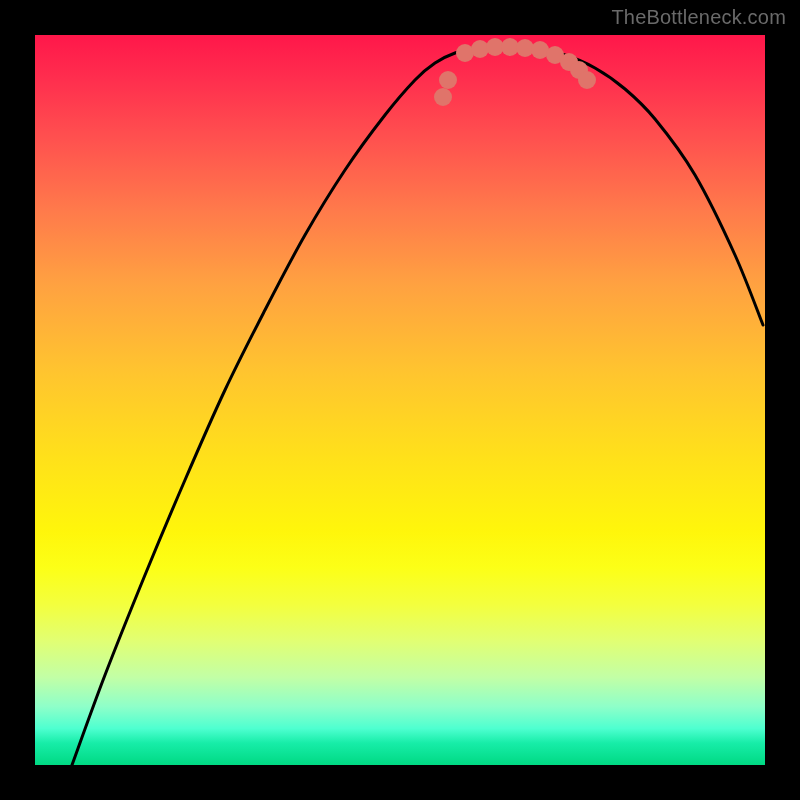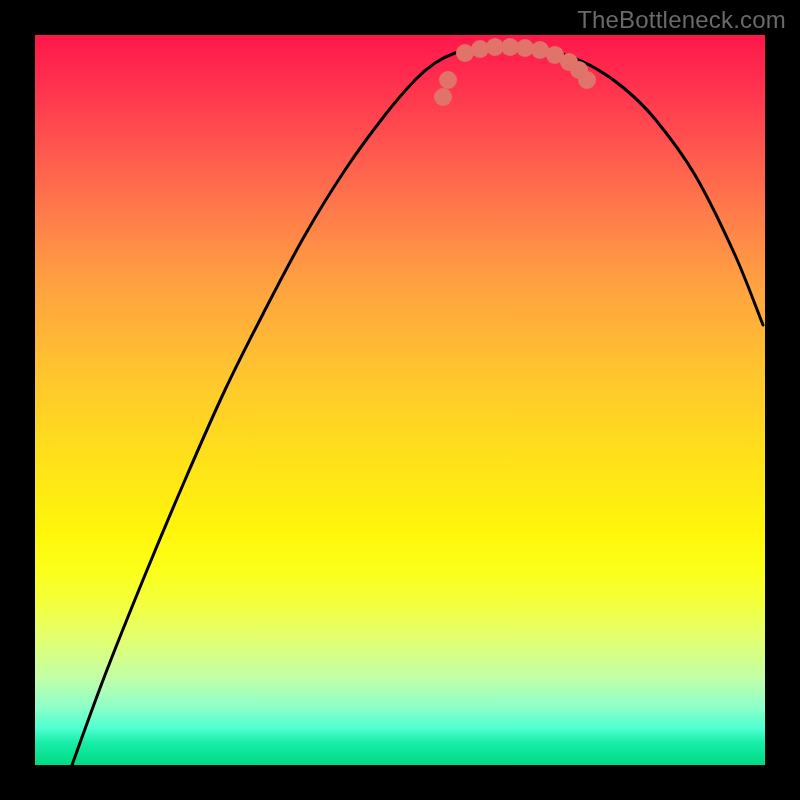--- a/index.html
+++ b/index.html
@@ -45,21 +45,21 @@
       #8effc9 92%,
       #4effd0 95%,
       #17eda8 97%,
       #00d983 100%
     );
   }
   .watermark {
     position: absolute;
     top: 6px;
     right: 14px;
-    font-size: 24px;
+    font-size: 20px;
     font-weight: 500;
     color: #6a6a6a;
     letter-spacing: 0.2px;
     user-select: none;
   }
   svg.curve {
     position: absolute;
     inset: 0;
   }
 </style>

